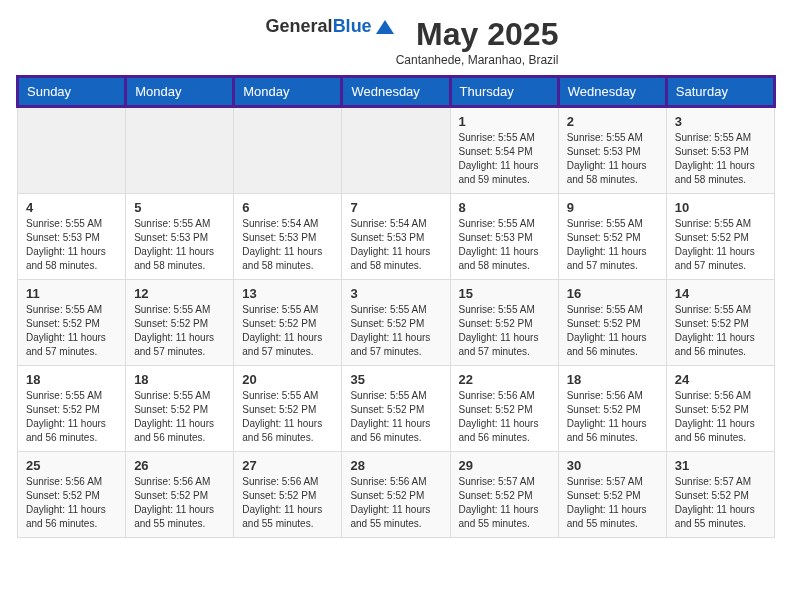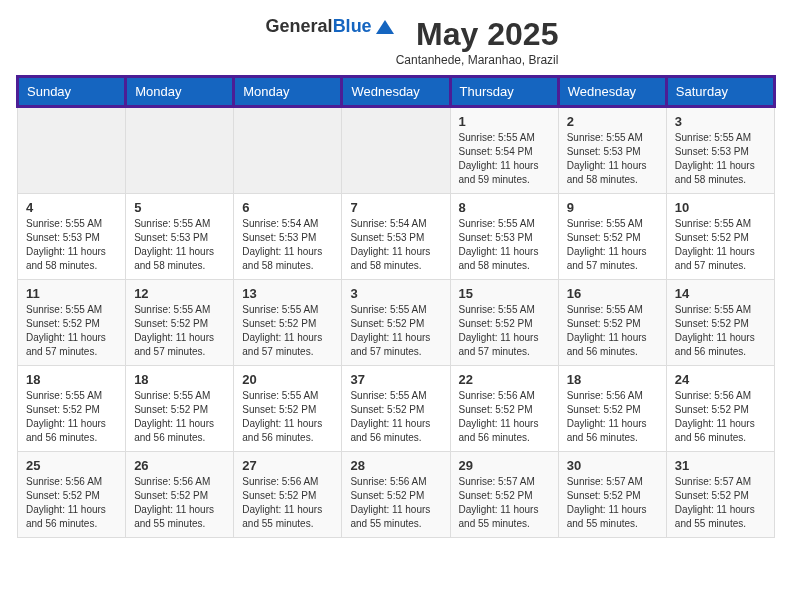--- a/index.html
+++ b/index.html
@@ -248,21 +248,21 @@
 Sunset: 5:52 PM
 Daylight: 11 hours and 56 minutes.</div>
         </td>
         <td>
           <span class="day-num">20</span>
           <div class="day-info" style="white-space: pre-line;">Sunrise: 5:55 AM
 Sunset: 5:52 PM
 Daylight: 11 hours and 56 minutes.</div>
         </td>
         <td>
-          <span class="day-num">37</span>
+          <span class="day-num">35</span>
           <div class="day-info" style="white-space: pre-line;">Sunrise: 5:55 AM
 Sunset: 5:52 PM
 Daylight: 11 hours and 56 minutes.</div>
         </td>
         <td>
           <span class="day-num">22</span>
           <div class="day-info" style="white-space: pre-line;">Sunrise: 5:56 AM
 Sunset: 5:52 PM
 Daylight: 11 hours and 56 minutes.</div>
         </td>

